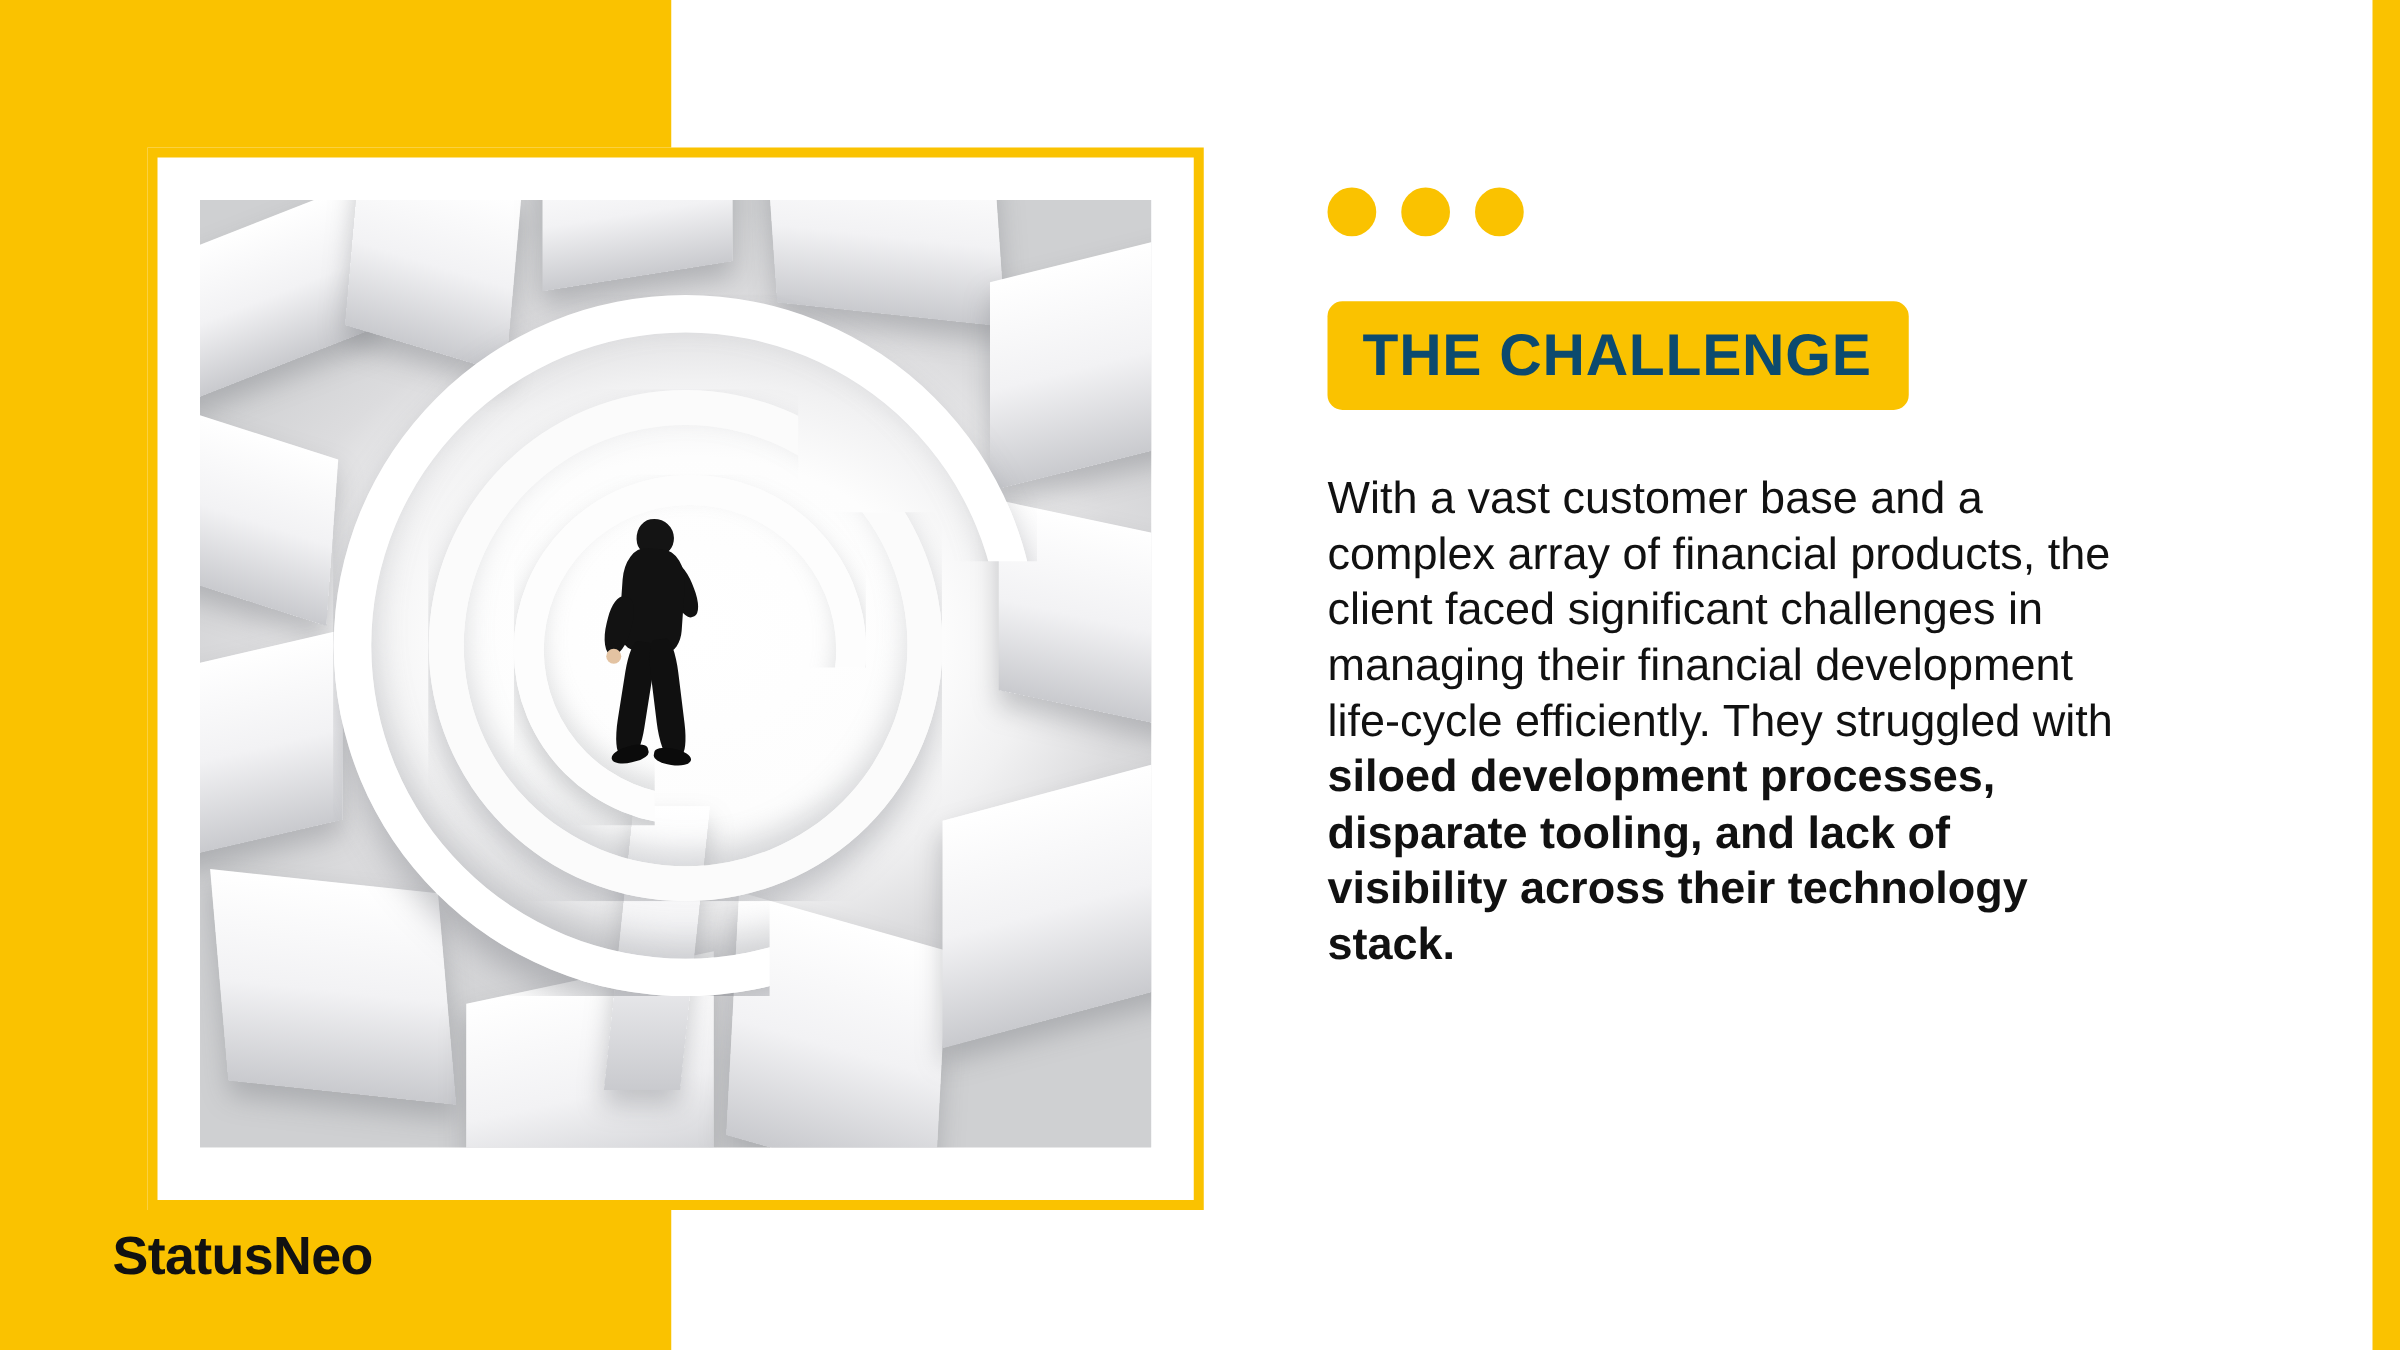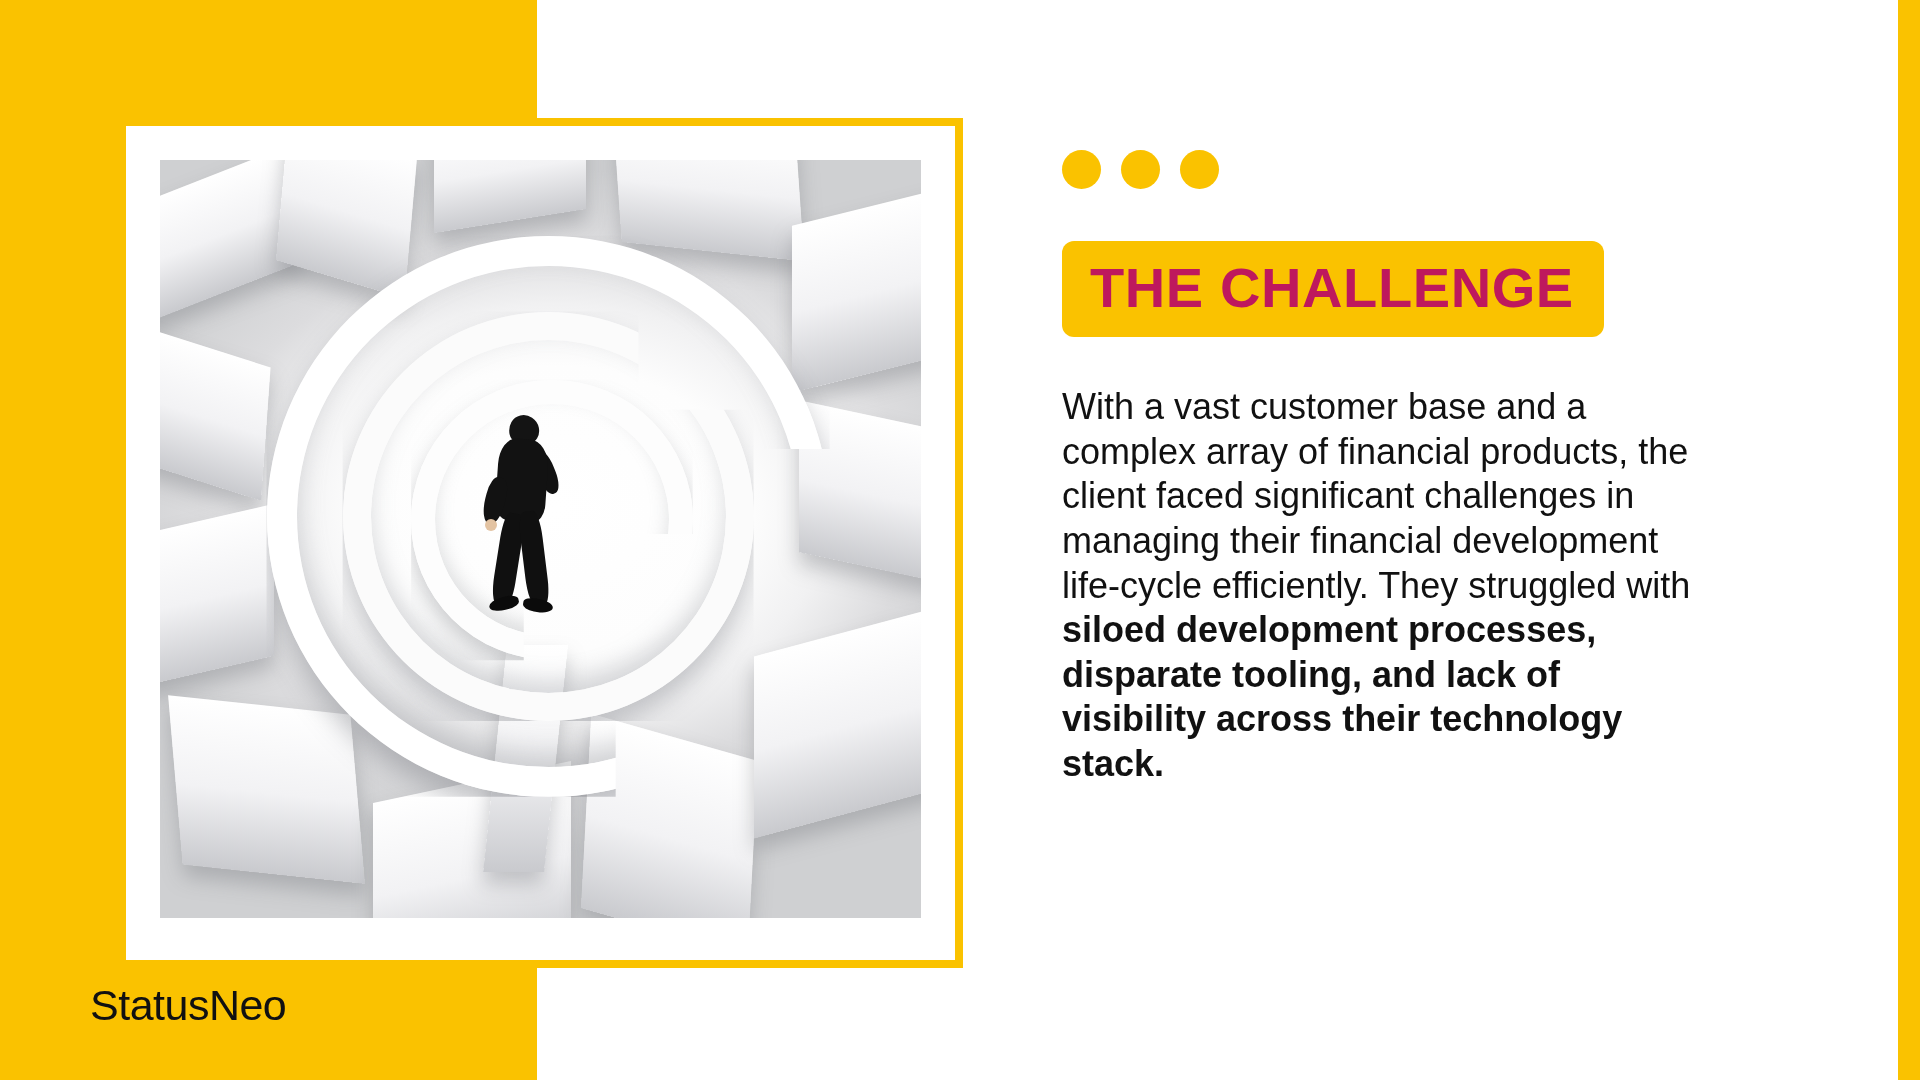--- a/index.html
+++ b/index.html
@@ -192,22 +192,22 @@
   
   .logo {
     position: absolute;
     left: 90px;
     bottom: 50px;
     font-size: 43px;
     letter-spacing: -0.5px;
     color: #111111;
     white-space: nowrap;
   }
-  .logo .light { font-weight: 400; }
-  .logo .bold  { font-weight: 400; }
+  .logo .light { font-weight: 700; }
+  .logo .bold  { font-weight: 700; }
 
   
   .content {
     position: absolute;
     left: 1062px;
     top: 150px;
     width: 760px;
   }
 
   .dots {
@@ -218,22 +218,22 @@
   .dot {
     width: 39px;
     height: 39px;
     border-radius: 50%;
     background: #fac200;
   }
 
   .badge {
     display: inline-block;
     background: #fac200;
-    color: #be185d;
-    font-size: 56px;
+    color: #0c4a6e;
+    font-size: 47px;
     font-weight: 700;
     letter-spacing: 0.6px;
     padding: 19px 30px 21px 28px;
     border-radius: 12px;
     line-height: 1;
   }
 
   .body-text {
     margin-top: 48px;
     font-size: 36px;

